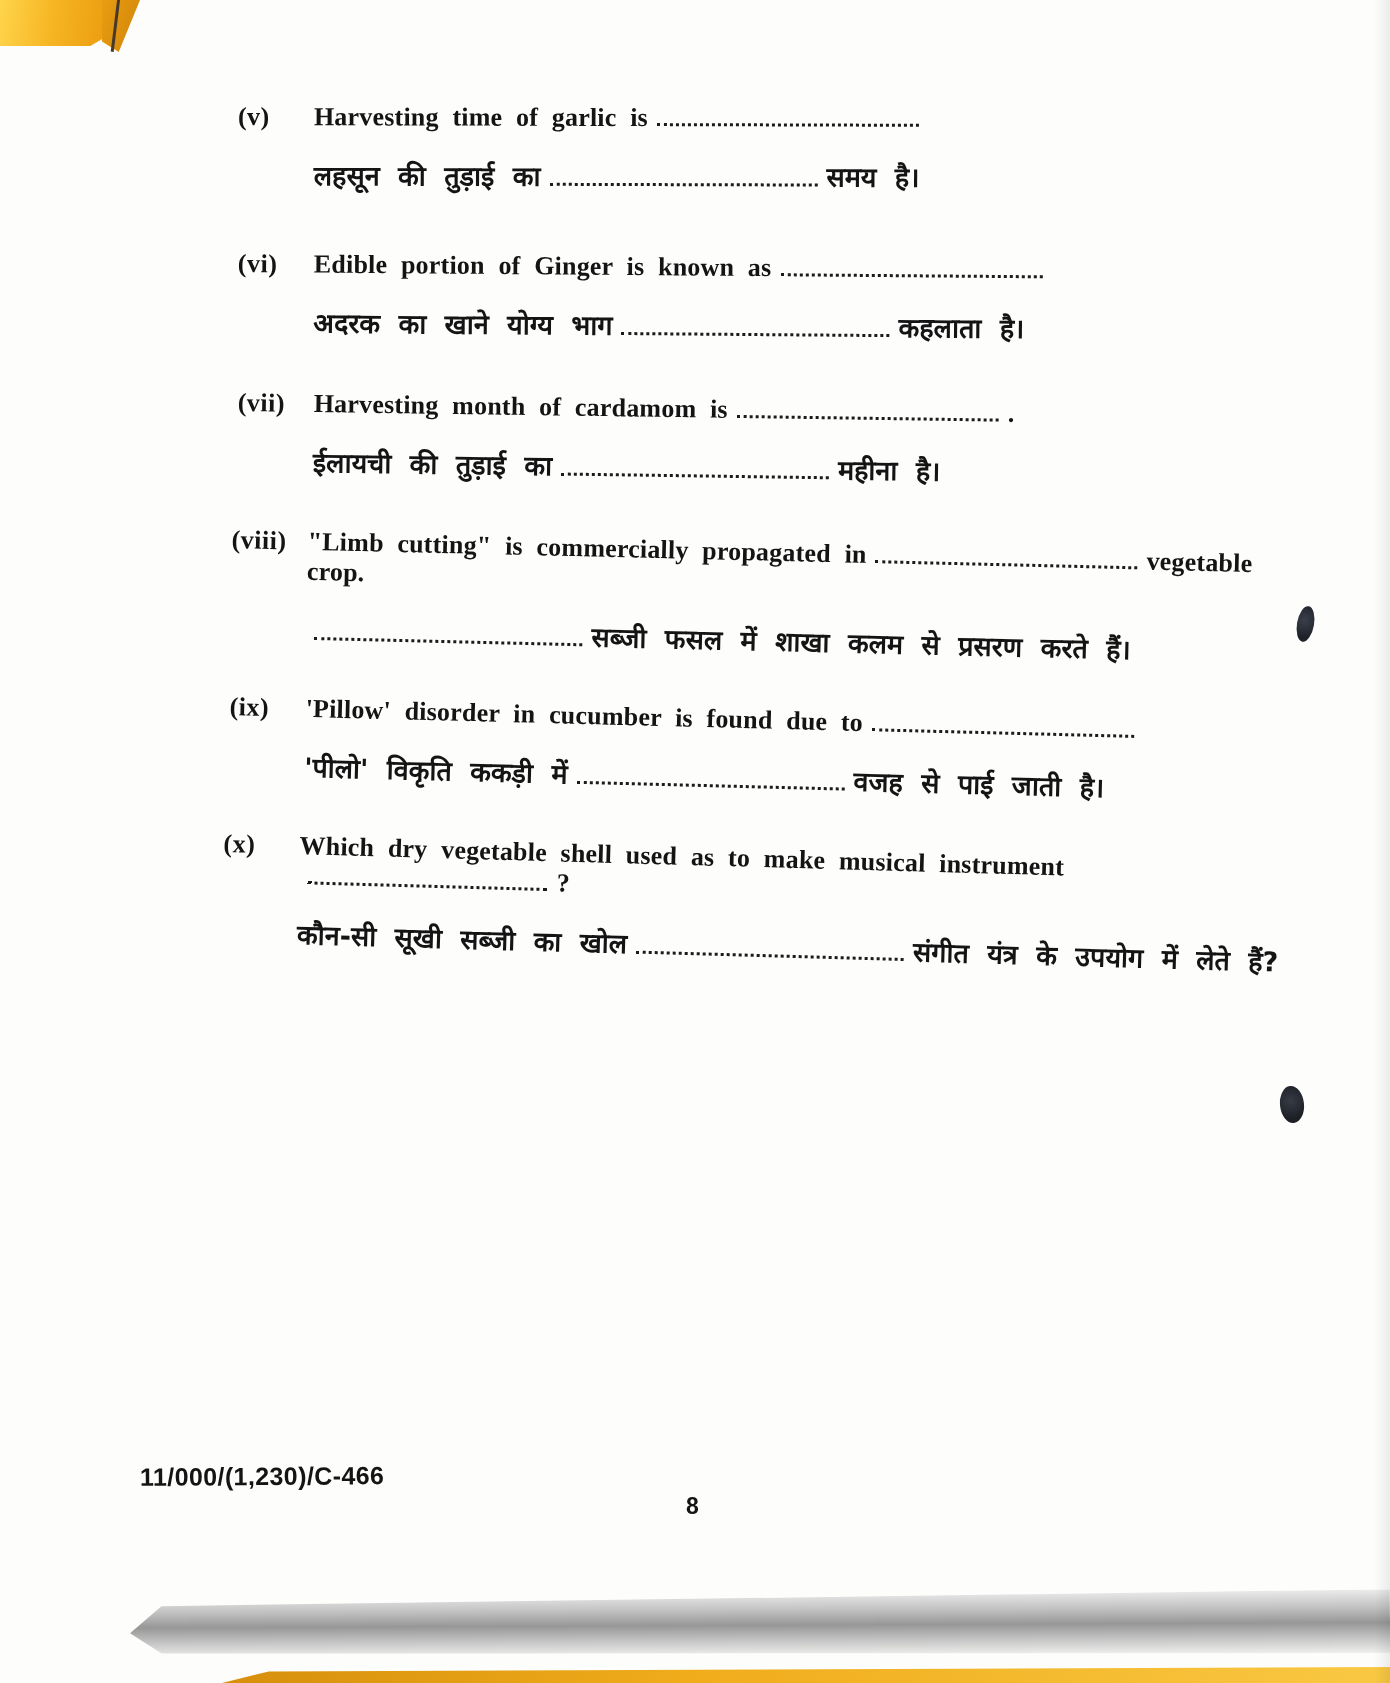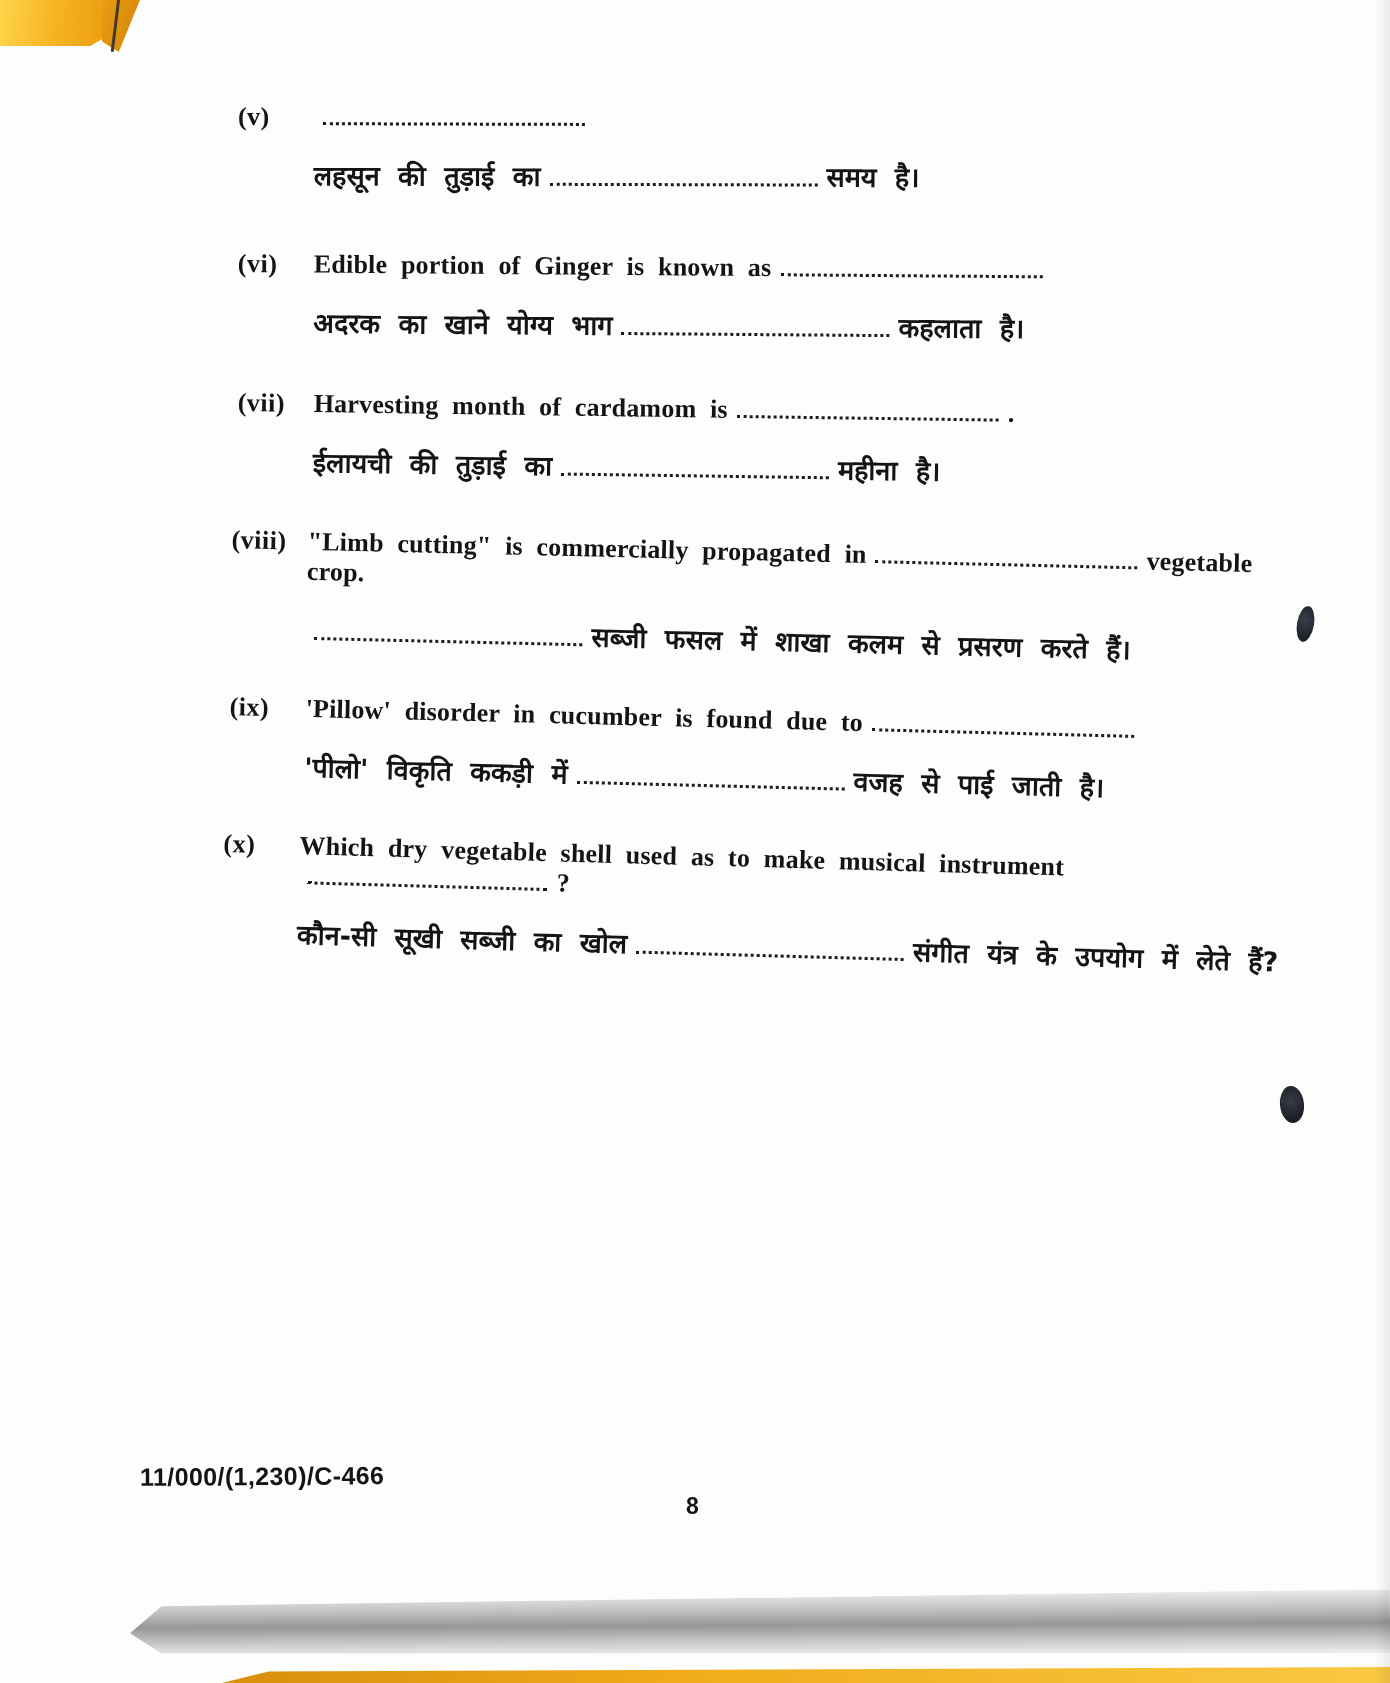--- a/index.html
+++ b/index.html
@@ -105,21 +105,21 @@
 <div class="bottom-orange"></div>
 <div class="ink-spot-1"></div>
 <div class="ink-spot-2"></div>
 <div class="edge-shade"></div>
 
 <div class="questions">
 
   <div class="question q0">
     <div class="line en">
       <span class="qnum">(v)</span>
-      <span class="qtext"><span class="dots"></span><span></span></span>
+      <span class="qtext"><span>Harvesting time of garlic is</span><span class="dots"></span><span></span></span>
     </div>
     <div class="line hi">
       <span class="qnum"></span>
       <span class="qtext"><span>लहसून की तुड़ाई का</span><span class="dots"></span><span>समय है।</span></span>
     </div>
   </div>
 
   <div class="question q1">
     <div class="line en">
       <span class="qnum">(vi)</span>

